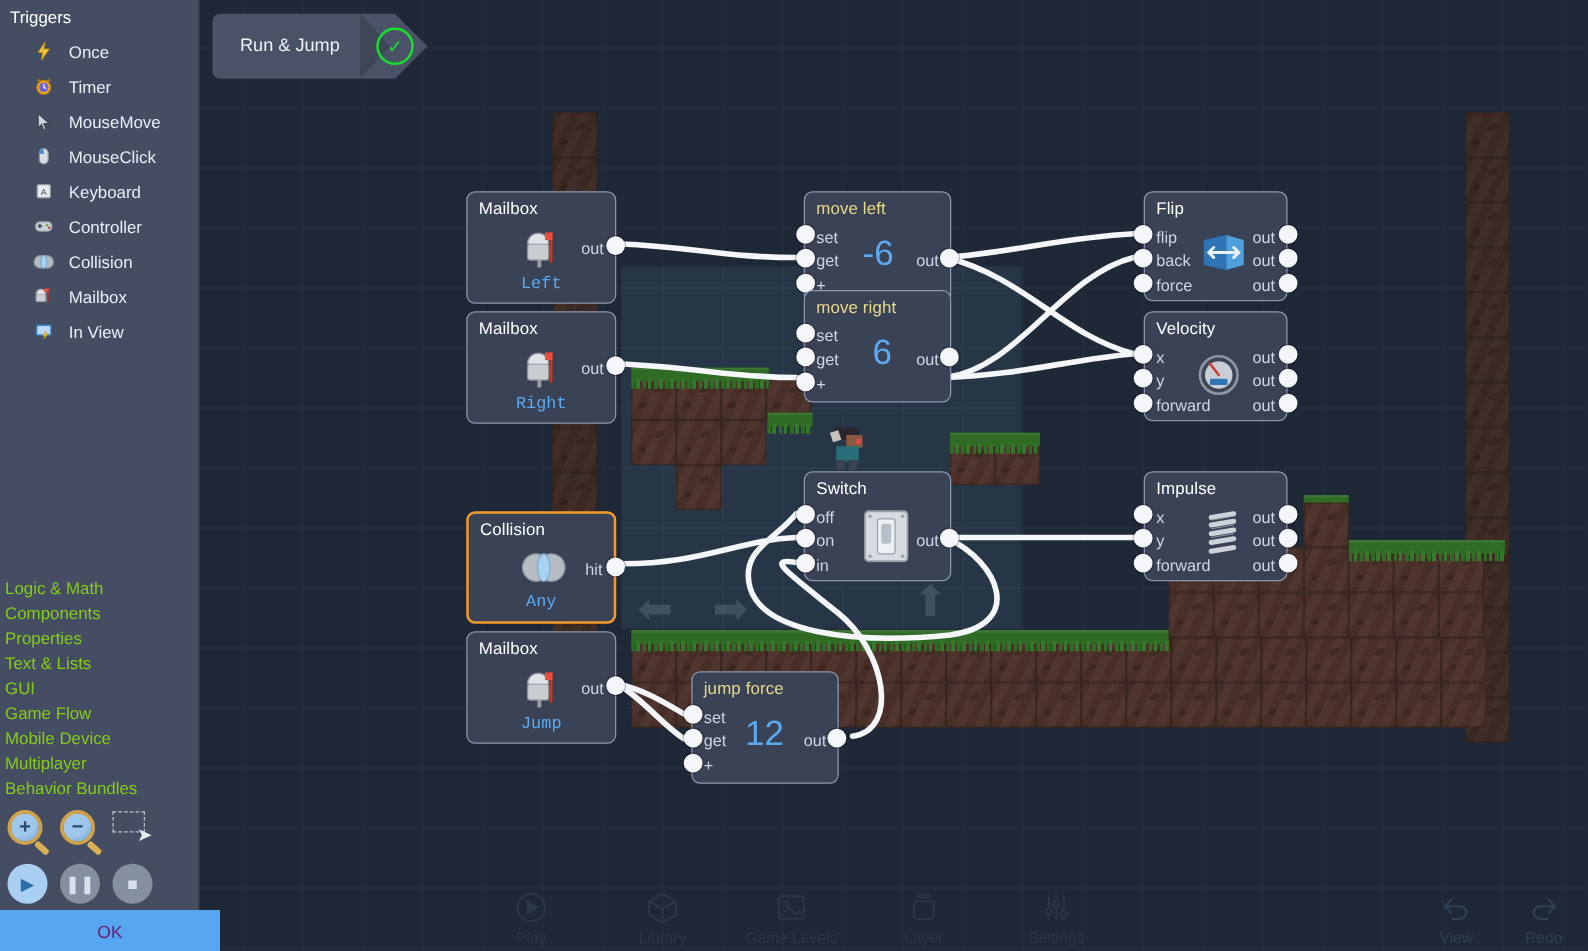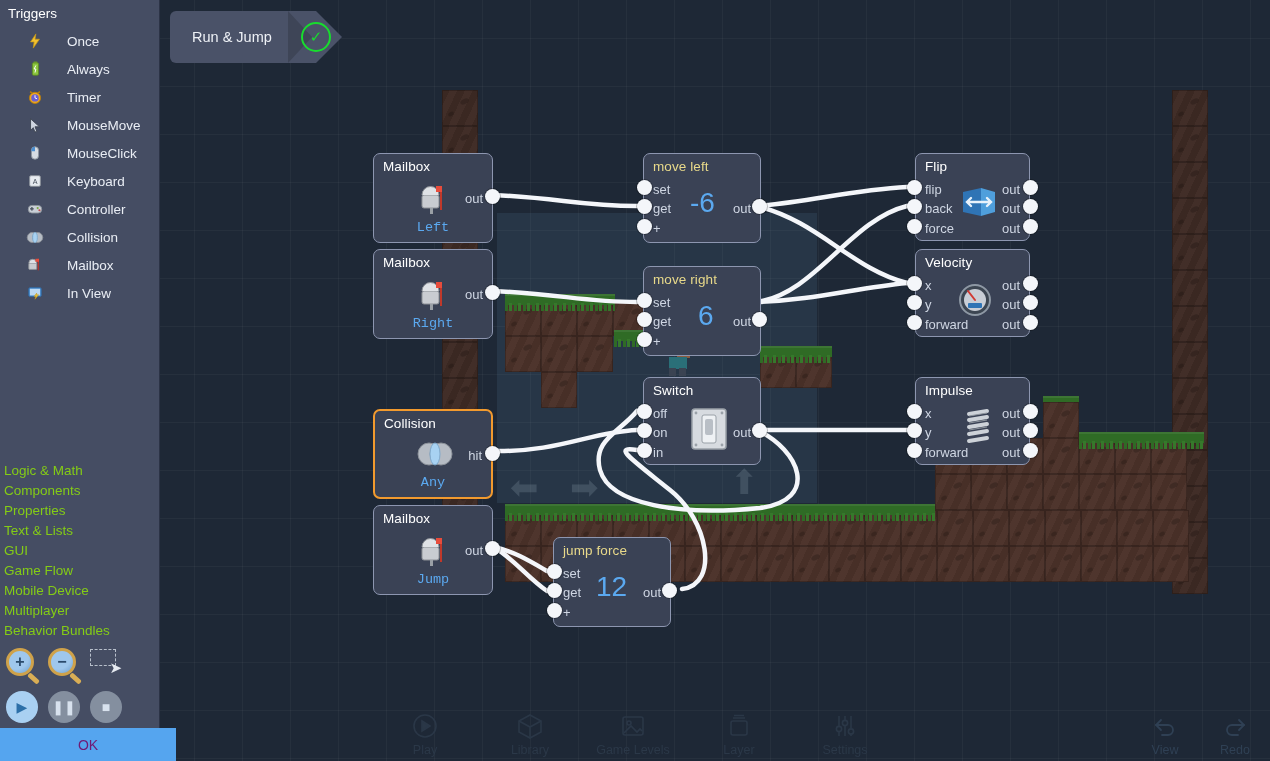--- a/index.html
+++ b/index.html
@@ -126,21 +126,21 @@
   
   #sidebar {
     position: absolute; left: 0; top: 0; width: 160px; height: 761px;
     background: #454d63; color: #e9edf4;
     border-right: 1px solid #2c3346;
   }
   #sidebar .section-head {
     padding: 6px 0 6px 8px; font-size: 13.5px; color: #ffffff;
   }
   .trigger-item {
-    display: flex; align-items: center; height: 28px; padding-left: 26px; gap: 23px;
+    display: flex; align-items: center; height: 28px; padding-left: 26px; gap: 11px;
     font-size: 13.5px; color: #e9edf4;
   }
   .trigger-item .ticon {
     width: 18px; height: 18px; display:flex; align-items:center; justify-content:center;
     font-size: 14px; line-height: 1;
   }
   .cat-list { position: absolute; left: 0; top: 463px; width: 160px; }
   .cat-item { height: 20px; padding-left: 4px; font-size: 13.5px; color: #84cc16; }
 
   .tool-row { position: absolute; left: 0; top: 648px; width: 160px;
@@ -683,21 +683,21 @@
       <div class="port-label left" style="top:48px;">get</div>
       <div class="port-label left" style="top:68px;">+</div>
       <div class="port" style="left:-7px; top:26px;"></div>
       <div class="port" style="left:-7px; top:45px;"></div>
       <div class="port" style="left:-7px; top:65px;"></div>
       <div class="n-value" style="left:46px; top:33px;">-6</div>
       <div class="port-label right" style="top:48px;">out</div>
       <div class="port" style="right:-7px; top:45px;"></div>
     </div>
 
-    <div class="node" style="left:483px; top:266px; width:118px; height:90px;">
+    <div class="node" style="left:483px; top:232px; width:118px; height:90px;">
       <div class="n-title var">move right</div>
       <div class="port-label left" style="top:29px;">set</div>
       <div class="port-label left" style="top:48px;">get</div>
       <div class="port-label left" style="top:68px;">+</div>
       <div class="port" style="left:-7px; top:26px;"></div>
       <div class="port" style="left:-7px; top:45px;"></div>
       <div class="port" style="left:-7px; top:65px;"></div>
       <div class="n-value" style="left:54px; top:33px;">6</div>
       <div class="port-label right" style="top:48px;">out</div>
       <div class="port" style="right:-7px; top:45px;"></div>
@@ -908,30 +908,20 @@
           <span class="ticon">
             <svg viewBox="0 0 18 18" width="16" height="16">
               <path d="M10 1 L4 10 H8 L7 17 L14 7 H9 Z" fill="#f2c230" stroke="#c99a14" stroke-width=".8"></path>
             </svg>
           </span>
           <span>Once</span>
         </div>
         <div class="trigger-item">
           <span class="ticon">
             <svg viewBox="0 0 18 18" width="16" height="16">
-              <rect x="6" y="2" width="7" height="14" rx="1.5" fill="#8cc63f" stroke="#5d8a22"></rect>
-              <rect x="7.5" y=".6" width="4" height="2" fill="#6b9b2a"></rect>
-              <path d="M10 5 L8 9 H10 L9 13" stroke="#fff" stroke-width="1.1" fill="none"></path>
-            </svg>
-          </span>
-          <span>Always</span>
-        </div>
-        <div class="trigger-item">
-          <span class="ticon">
-            <svg viewBox="0 0 18 18" width="16" height="16">
               <circle cx="9" cy="10" r="6.3" fill="#f0a91e" stroke="#b77c0c"></circle>
               <circle cx="9" cy="10" r="4.2" fill="#6a5fd6"></circle>
               <path d="M9 10 L9 7 M9 10 L11.3 11" stroke="#fff" stroke-width="1.1"></path>
               <path d="M3.5 3 L6 5 M14.5 3 L12 5" stroke="#b77c0c" stroke-width="1.8"></path>
             </svg>
           </span>
           <span>Timer</span>
         </div>
         <div class="trigger-item">
           <span class="ticon">

